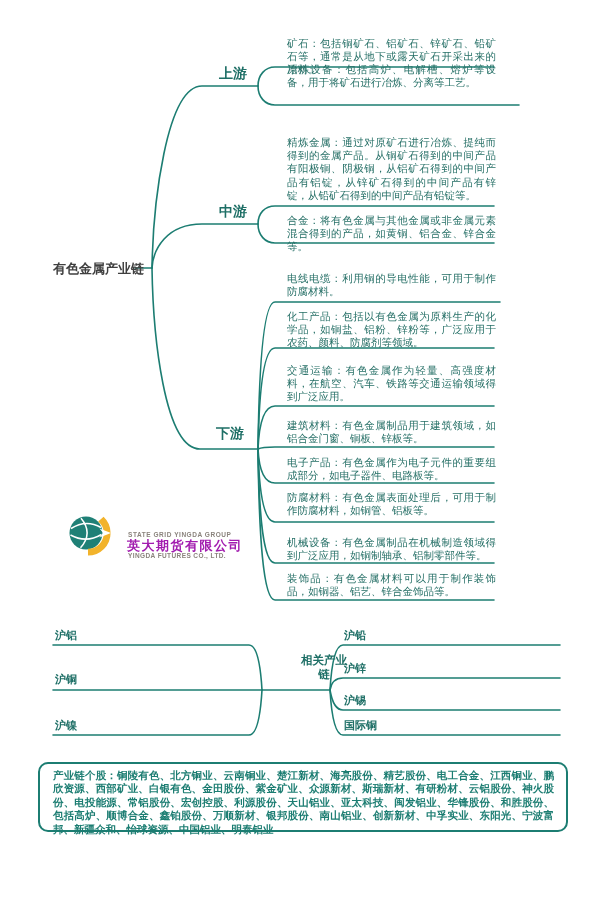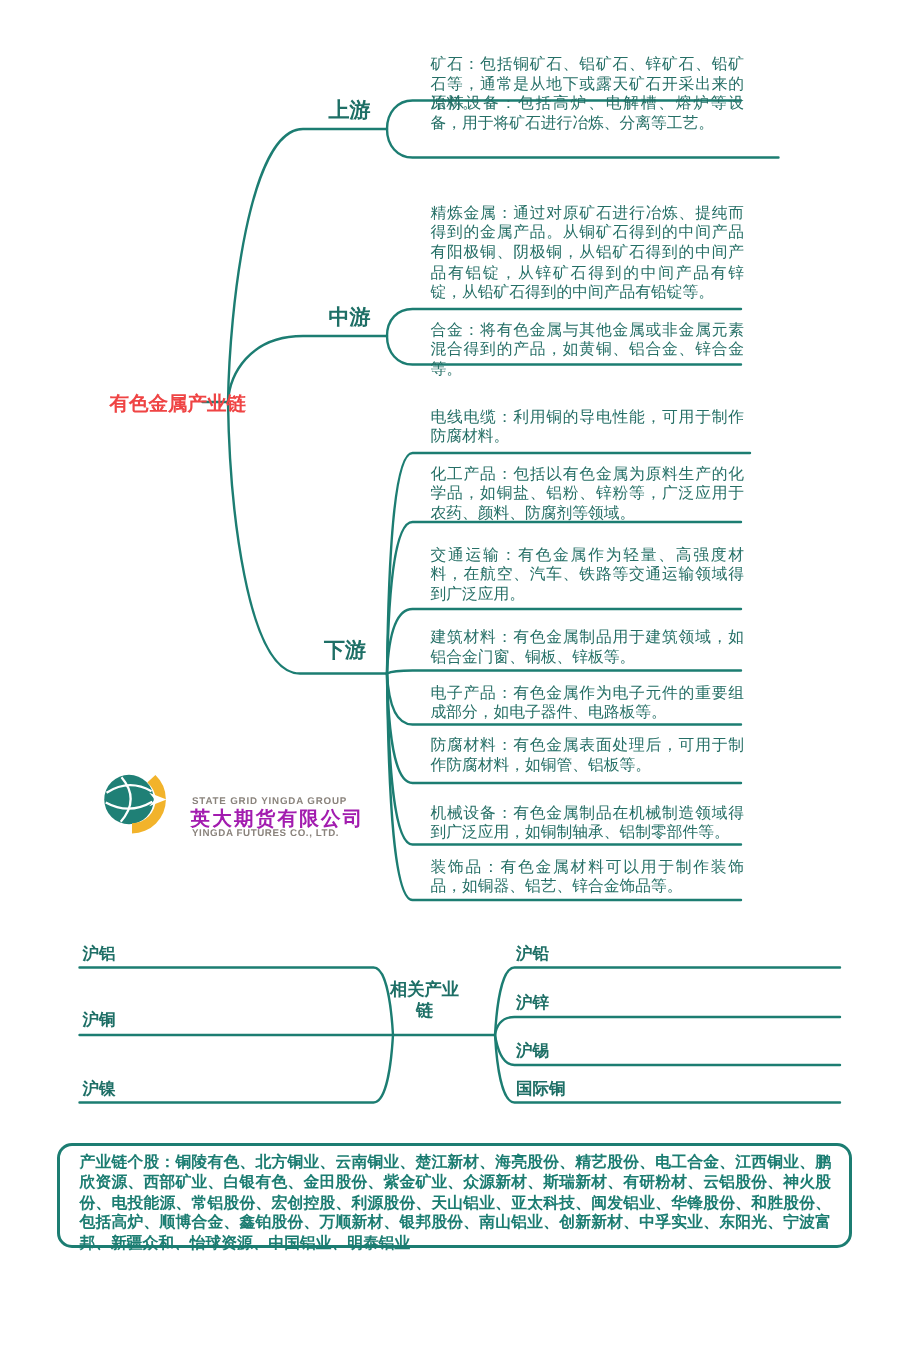--- a/index.html
+++ b/index.html
@@ -3,35 +3,35 @@
 <meta charset="utf-8">
 <style>
   html,body{margin:0;padding:0;background:#ffffff;}
   #stage{
     position:relative;width:600px;height:913px;background:#ffffff;overflow:hidden;
     font-family:"Liberation Sans","DejaVu Sans",sans-serif;
   }
   #wires{position:absolute;left:0;top:0;}
   .abs{position:absolute;}
   .root-label{
-    font-size:13px;font-weight:bold;color:#ef4444;white-space:nowrap;margin-left:20px;
+    font-size:13px;font-weight:bold;color:#404040;white-space:nowrap;
   }
   .branch-label{
     font-size:14px;font-weight:bold;color:#1E6F66;white-space:nowrap;
   }
   .chain-node{
     width:209px;font-size:10.5px;line-height:13.2px;color:#256F66;
     text-align:justify;
   }
   .futures-label{
     font-size:11px;font-weight:bold;color:#1E6F66;white-space:nowrap;
   }
   .center-label{
     width:46px;text-align:center;font-size:11.5px;line-height:14px;
-    font-weight:bold;color:#1E6F66;
+    font-weight:bold;color:#1E6F66;margin-left:41px;
   }
   .stocks-box{
     left:38px;top:762px;width:501px;height:56px;
     border:2px solid #1C7D72;border-radius:10px;
     padding:5px 12px 5px 13px;
     font-size:10.5px;line-height:13.4px;font-weight:bold;color:#1C7D72;
     text-align:justify;
   }
   .logo{left:66px;top:506px;width:180px;height:56px;}
   .logo-icon{position:absolute;left:0;top:2px;}

